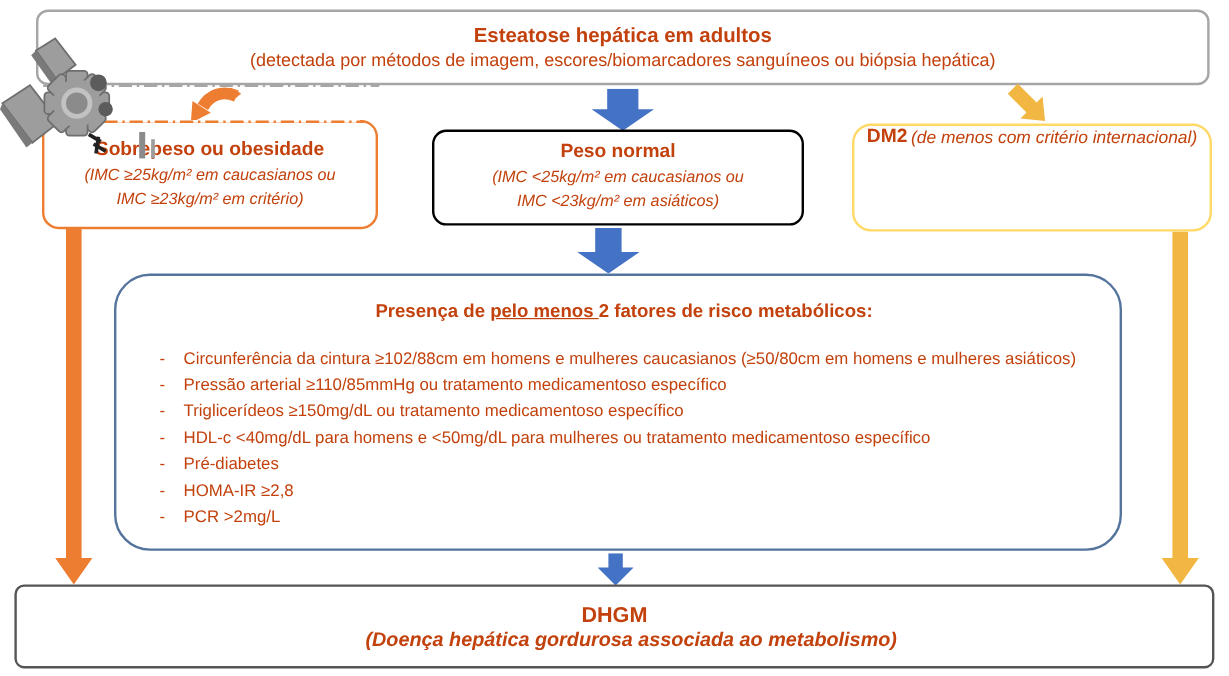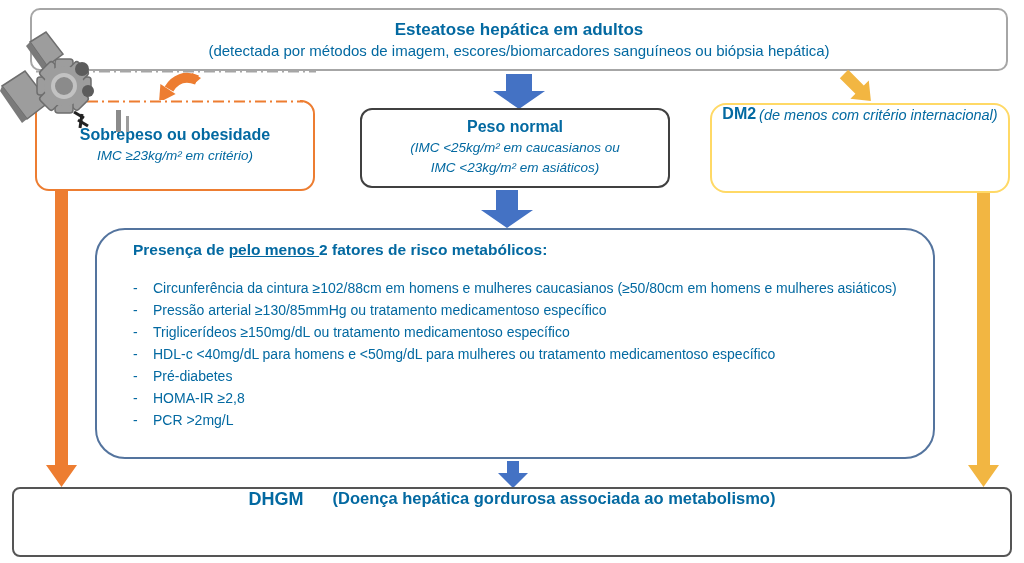--- a/index.html
+++ b/index.html
@@ -1,49 +1,49 @@
 <!DOCTYPE html>
 <html><head>
 <meta charset="utf-8">
 <style>
   html,body{margin:0;padding:0;background:#fff;}
   .canvas{
     position:relative;width:1024px;height:563px;background:#ffffff;
-    font-family:"Liberation Sans",sans-serif;color:#0369a1;overflow:hidden;
+    font-family:"Liberation Sans",sans-serif;color:#c2410c;overflow:hidden;
   }
   .box{position:absolute;background:#fff;box-sizing:border-box;text-align:center;}
   
   .top-box{left:30px;top:8px;width:978px;height:63px;border:2px solid #a6a6a6;border-radius:10px;
            display:flex;flex-direction:column;justify-content:center;gap:2px;}
   .top-box .t{font-weight:bold;font-size:17px;}
   .top-box .s{font-size:15px;}
   
   .sobrepeso-box{left:35px;top:100px;width:280px;height:91px;border:2px solid #ED7D31;border-radius:14px;
                  display:flex;flex-direction:column;justify-content:center;}
   .sobrepeso-box .top-mask{position:absolute;top:-2px;left:13px;right:13px;height:2px;background:#fff;}
-  .peso-box{left:360px;top:108px;width:310px;height:80px;border:2px solid #404040;border-radius:12px;
+  .peso-box{left:360px;top:108px;width:310px;height:80px;border:2px solid #000000;border-radius:12px;
             display:flex;flex-direction:column;justify-content:center;}
   .dm2-box{left:710px;top:103px;width:300px;height:90px;border:2px solid #FFD966;border-radius:16px;
            display:flex;justify-content:center;gap:3px;}
   .branch-t{font-weight:bold;font-size:16px;margin-bottom:2px;}
   .branch-s{font-style:italic;font-size:13.5px;line-height:1.45;}
   
   .risk-box{left:95px;top:228px;width:840px;height:231px;border:2px solid #54749e;border-radius:30px;
             text-align:left;padding:9px 26px 0 36px;}
-  .risk-title{font-weight:bold;font-size:15.5px;margin:2px 0 18px 0;}
+  .risk-title{text-align:center;font-weight:bold;font-size:15.5px;margin:12px 0 18px 0;}
   .risk-title .u{text-decoration:underline;}
   .risk-list{list-style:none;margin:0;padding:0 2px 0 0;font-size:14px;}
   .risk-list li{display:flex;gap:12px;line-height:22px;}
   .risk-list .dash{width:8px;flex:none;}
   .risk-list .txt{flex:1;text-align:justify;}
   
   .final-box{left:12px;top:487px;width:1000px;height:70px;border:2px solid #555;border-radius:8px;
-             display:flex;justify-content:center;gap:1px;}
+             display:flex;flex-direction:column;justify-content:center;gap:1px;}
   .final-box .t{font-weight:bold;font-size:18px;}
-  .final-box .s{font-weight:bold;font-size:16.5px;padding-left:28px;}
+  .final-box .s{font-weight:bold;font-style:italic;font-size:16.5px;padding-left:28px;}
   svg{position:absolute;display:block;}
 </style>
 </head>
 <body>
 
 <div class="canvas">
 
   <div class="box top-box">
     <div class="t">Esteatose hepática em adultos</div>
     <div class="s">(detectada por métodos de imagem, escores/biomarcadores sanguíneos ou biópsia hepática)</div>
@@ -66,20 +66,21 @@
   <svg style="left:836px;top:68px;" width="50" height="45">
     <polygon points="3.8,10.2 12.2,1.8 27.8,17.4 32.8,12.4 34.9,32.9 14.4,30.8 19.4,25.8" fill="#F2B642"></polygon>
   </svg>
 
   <div class="box sobrepeso-box">
     <div class="top-mask"></div>
     <svg style="left:6px;top:-3px;" width="262" height="5">
       <line x1="2" y1="2.5" x2="260" y2="2.5" stroke="#ED7D31" stroke-width="2" stroke-dasharray="11 4 2 4"></line>
     </svg>
     <div class="branch-t">Sobrepeso ou obesidade</div>
+    <div class="branch-s">(IMC ≥25kg/m² em caucasianos ou</div>
     <div class="branch-s">IMC ≥23kg/m² em critério)</div>
   </div>
 
   <div class="box peso-box">
     <div class="branch-t">Peso normal</div>
     <div class="branch-s">(IMC &lt;25kg/m² em caucasianos ou</div>
     <div class="branch-s">IMC &lt;23kg/m² em asiáticos)</div>
   </div>
 
   <div class="box dm2-box">
@@ -101,21 +102,21 @@
 
   <div class="box risk-box">
     <div class="risk-title"><span>Presença de </span><span class="u">pelo menos </span><span>2 fatores de risco metabólicos:</span></div>
     <ul class="risk-list">
       <li>
           <span class="dash">-</span>
           <span class="txt">Circunferência da cintura ≥102/88cm em homens e mulheres caucasianos (≥50/80cm em homens e mulheres asiáticos)</span>
         </li>
       <li>
           <span class="dash">-</span>
-          <span class="txt">Pressão arterial ≥130/85mmHg ou tratamento medicamentoso específico</span>
+          <span class="txt">Pressão arterial ≥110/85mmHg ou tratamento medicamentoso específico</span>
         </li>
       <li>
           <span class="dash">-</span>
           <span class="txt">Triglicerídeos ≥150mg/dL ou tratamento medicamentoso específico</span>
         </li>
       <li>
           <span class="dash">-</span>
           <span class="txt">HDL-c &lt;40mg/dL para homens e &lt;50mg/dL para mulheres ou tratamento medicamentoso específico</span>
         </li>
       <li>

